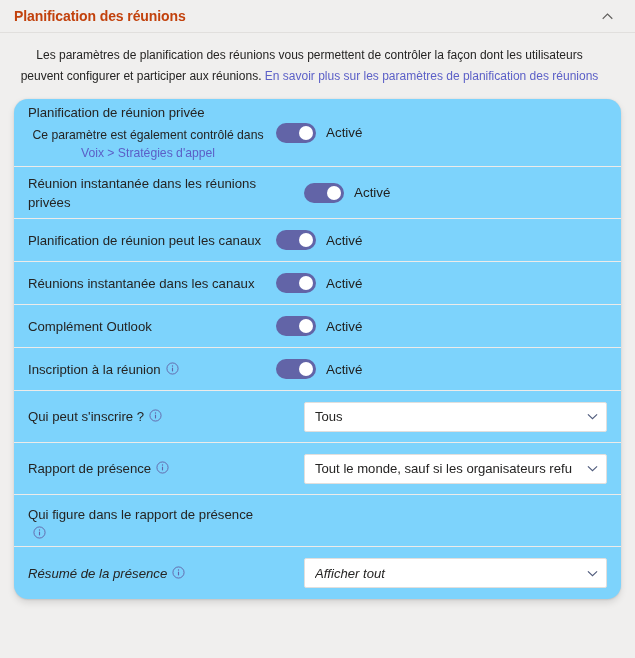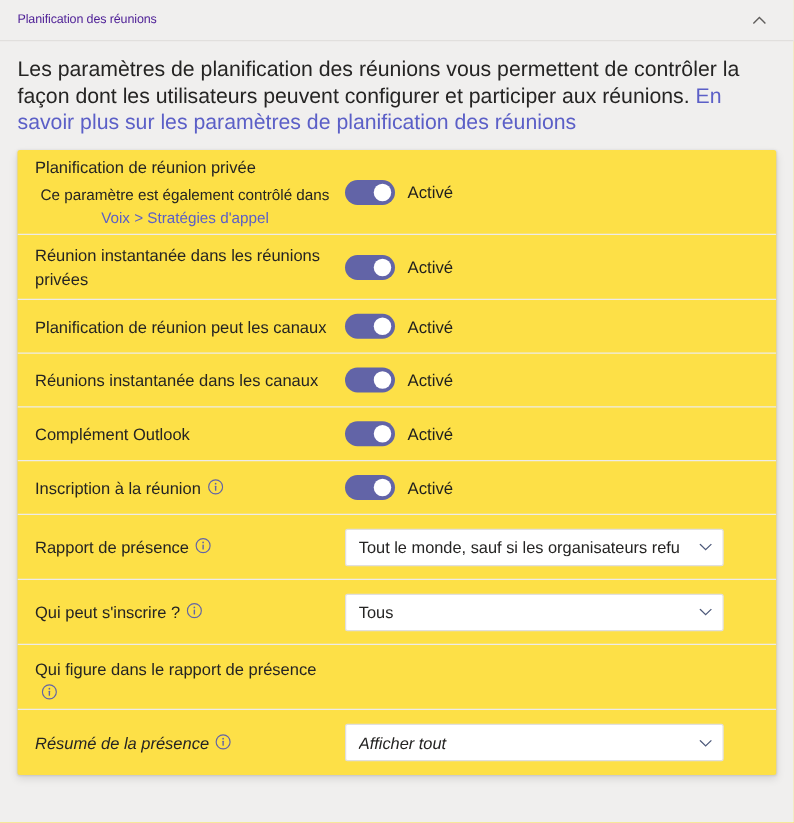--- a/index.html
+++ b/index.html
@@ -20,24 +20,24 @@
     position: relative;
     height: 33px;
     padding: 0 14px 0 14px;
     display: flex;
     align-items: center;
     background: #f0efee;
     border-bottom: 1px solid #e1dfdd;
     box-sizing: border-box;
   }
   .panel-title {
-    font-size: 10px;
-    font-weight: normal;
+    font-size: 14px;
+    font-weight: bold;
     letter-spacing: -0.1px;
-    color: #4c1d95;
+    color: #c2410c;
     line-height: 1;
   }
   .collapse-btn {
     position: absolute;
     right: 14px;
     top: 2px;
     width: 28px;
     height: 28px;
     display: flex;
     align-items: center;
@@ -49,56 +49,58 @@
   }
   .chev-up {
     display: block;
     width: 11px;
     height: 11px;
   }
 
   
   .panel-desc {
     padding: 12px 30px 10px 14px;
-    font-size: 17px;
+    font-size: 12px;
     line-height: 21px;
     color: #252423;
+    text-align: center;
   }
   .panel-desc a,
   .sub-link {
     color: #5b5fc7;
     text-decoration: none;
     cursor: pointer;
   }
 
   
   .settings-card {
     margin: 2px 14px 0 14px;
-    background: #fde047;
-    border-radius: 2px;
+    background: #7dd3fc;
+    border-radius: 14px;
     box-shadow: 0 0.6px 1.8px rgba(0,0,0,0.10), 0 3.2px 7.2px rgba(0,0,0,0.10);
     overflow: hidden;
   }
   .row {
     display: flex;
     align-items: center;
     border-bottom: 1px solid #edebe9;
     min-height: 43px;
     padding: 0 14px;
     box-sizing: border-box;
   }
   .row:last-child {
     border-bottom: none;
     font-style: italic;
   }
   .row.tall {
     min-height: 68px;
   }
   .row.mid {
     min-height: 52px;
+    gap: 28px;
   }
 
   .row-label {
     width: 248px;
     flex: 0 0 248px;
     font-size: 13.2px;
     line-height: 19px;
     color: #252423;
     padding-right: 8px;
     box-sizing: border-box;
@@ -282,20 +284,41 @@
     <div class="row-control">
       <div class="toggle">
         <div class="knob"></div>
       </div>
       <span class="toggle-text">Activé</span>
     </div>
   </div>
 
   <div class="row mid">
     <div class="row-label">
+      <span class="label-main">Qui peut s'inscrire ?</span>
+      <span class="info-icon">
+        <svg viewBox="0 0 14 14" width="13" height="13">
+          <circle cx="7" cy="7" r="6" fill="none" stroke="#6264a7" stroke-width="1"></circle>
+          <circle cx="7" cy="4.3" r="0.75" fill="#6264a7"></circle>
+          <rect x="6.4" y="6" width="1.2" height="4.3" rx="0.5" fill="#6264a7"></rect>
+        </svg>
+      </span>
+    </div>
+    <div class="row-control">
+      <div class="dropdown">
+        <span class="dropdown-value">Tous</span>
+        <svg class="chev-down" viewBox="0 0 12 12">
+          <path d="M1.4 4 L6 8.4 L10.6 4" fill="none" stroke="#4f5b7c" stroke-width="1.15" stroke-linecap="square"></path>
+        </svg>
+      </div>
+    </div>
+  </div>
+
+  <div class="row mid">
+    <div class="row-label">
       <span class="label-main">Rapport de présence</span>
       <span class="info-icon">
         <svg viewBox="0 0 14 14" width="13" height="13">
           <circle cx="7" cy="7" r="6" fill="none" stroke="#6264a7" stroke-width="1"></circle>
           <circle cx="7" cy="4.3" r="0.75" fill="#6264a7"></circle>
           <rect x="6.4" y="6" width="1.2" height="4.3" rx="0.5" fill="#6264a7"></rect>
         </svg>
       </span>
     </div>
     <div class="row-control">
@@ -303,41 +326,20 @@
         <span class="dropdown-value">Tout le monde, sauf si les organisateurs refu</span>
         <svg class="chev-down" viewBox="0 0 12 12">
           <path d="M1.4 4 L6 8.4 L10.6 4" fill="none" stroke="#4f5b7c" stroke-width="1.15" stroke-linecap="square"></path>
         </svg>
       </div>
     </div>
   </div>
 
   <div class="row mid">
     <div class="row-label">
-      <span class="label-main">Qui peut s'inscrire ?</span>
-      <span class="info-icon">
-        <svg viewBox="0 0 14 14" width="13" height="13">
-          <circle cx="7" cy="7" r="6" fill="none" stroke="#6264a7" stroke-width="1"></circle>
-          <circle cx="7" cy="4.3" r="0.75" fill="#6264a7"></circle>
-          <rect x="6.4" y="6" width="1.2" height="4.3" rx="0.5" fill="#6264a7"></rect>
-        </svg>
-      </span>
-    </div>
-    <div class="row-control">
-      <div class="dropdown">
-        <span class="dropdown-value">Tous</span>
-        <svg class="chev-down" viewBox="0 0 12 12">
-          <path d="M1.4 4 L6 8.4 L10.6 4" fill="none" stroke="#4f5b7c" stroke-width="1.15" stroke-linecap="square"></path>
-        </svg>
-      </div>
-    </div>
-  </div>
-
-  <div class="row mid">
-    <div class="row-label">
       <span class="label-main">Qui figure dans le rapport de présence</span>
       <span class="info-icon">
         <svg viewBox="0 0 14 14" width="13" height="13">
           <circle cx="7" cy="7" r="6" fill="none" stroke="#6264a7" stroke-width="1"></circle>
           <circle cx="7" cy="4.3" r="0.75" fill="#6264a7"></circle>
           <rect x="6.4" y="6" width="1.2" height="4.3" rx="0.5" fill="#6264a7"></rect>
         </svg>
       </span>
     </div>
   </div>

